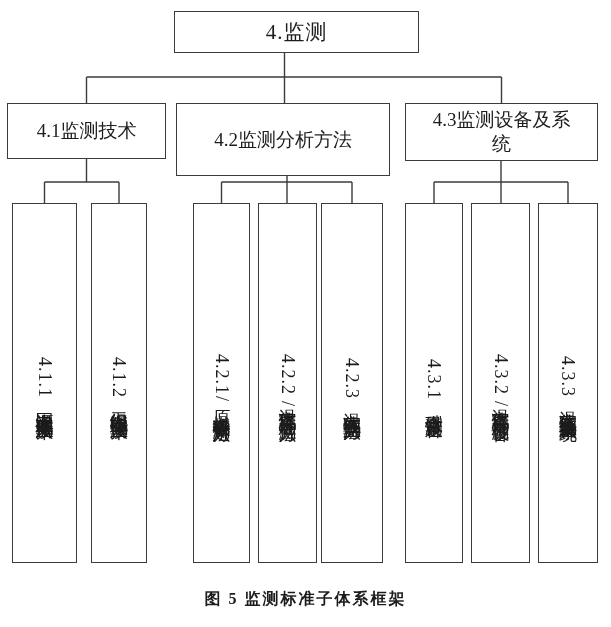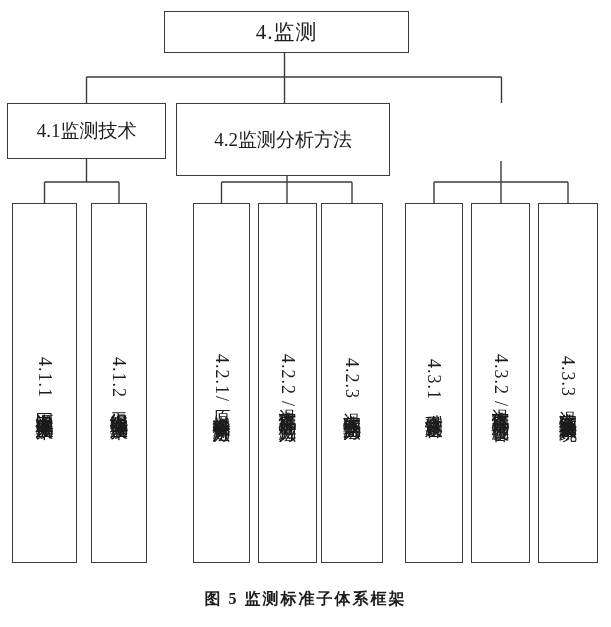--- a/index.html
+++ b/index.html
@@ -24,21 +24,21 @@
     position: absolute;
     box-sizing: border-box;
     border: 1.5px solid #3b3b3b;
     background: #ffffff;
     display: flex;
     align-items: center;
     justify-content: center;
     text-align: center;
   }
   .root-box {
-    left: 164px; top: 11px;
+    left: 174px; top: 11px;
     width: 245px; height: 42px;
     font-size: 21px;
     letter-spacing: 1px;
   }
   .branch { font-size: 19px; line-height: 1.25; }
   .branch-1 { left: 7px;   top: 103px; width: 159px; height: 56px; }
   .branch-2 { left: 176px; top: 103px; width: 214px; height: 73px; }
   .branch-3 { left: 405px; top: 103px; width: 193px; height: 58px; }
   .branch-3 .wrap { display: inline-block; max-width: 152px; }
   .leaf {
@@ -103,20 +103,23 @@
   <div class="node root-box">
     <span>4.监测</span>
   </div>
 
   <div class="node branch branch-1">
     <span>4.1监测技术</span>
   </div>
   <div class="node branch branch-2">
     <span>4.2监测分析方法</span>
   </div>
+  <div class="node branch branch-3">
+    <span class="wrap">4.3监测设备及系统</span>
+  </div>
 
   <div class="node leaf leaf-1">
     <span class="vtext">4.1.1固定源温室气体监测技术</span>
   </div>
   <div class="node leaf leaf-2">
     <span class="vtext">4.1.2无组织温室气体监测技术</span>
   </div>
   <div class="node leaf leaf-3">
     <span class="vtext">4.2.1原/燃料碳含量测定方法</span>
   </div>

